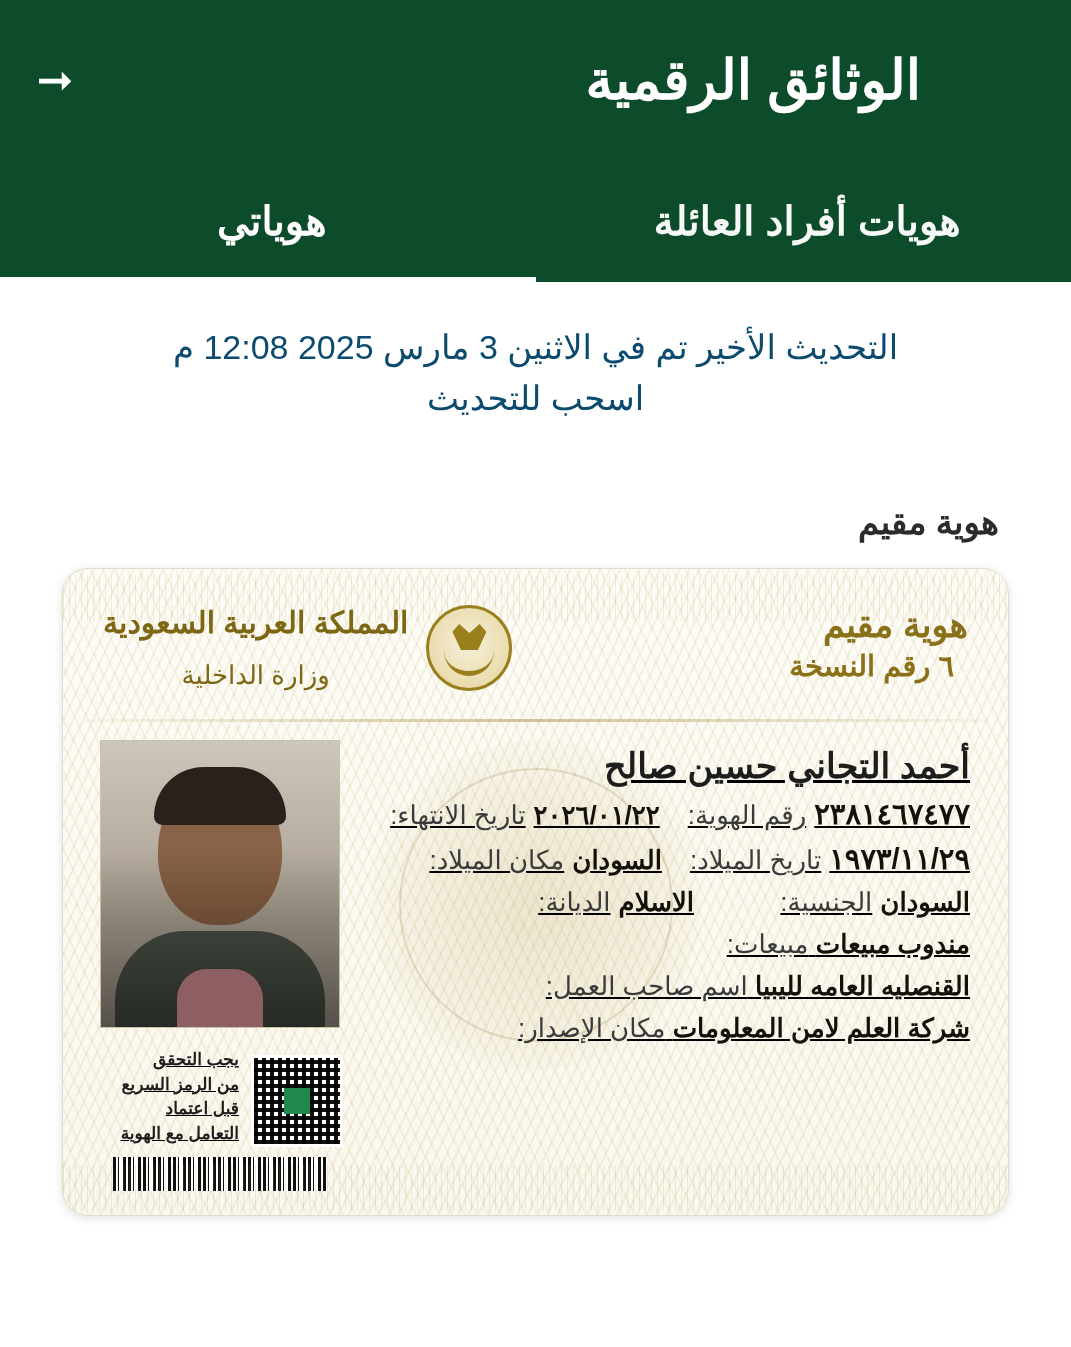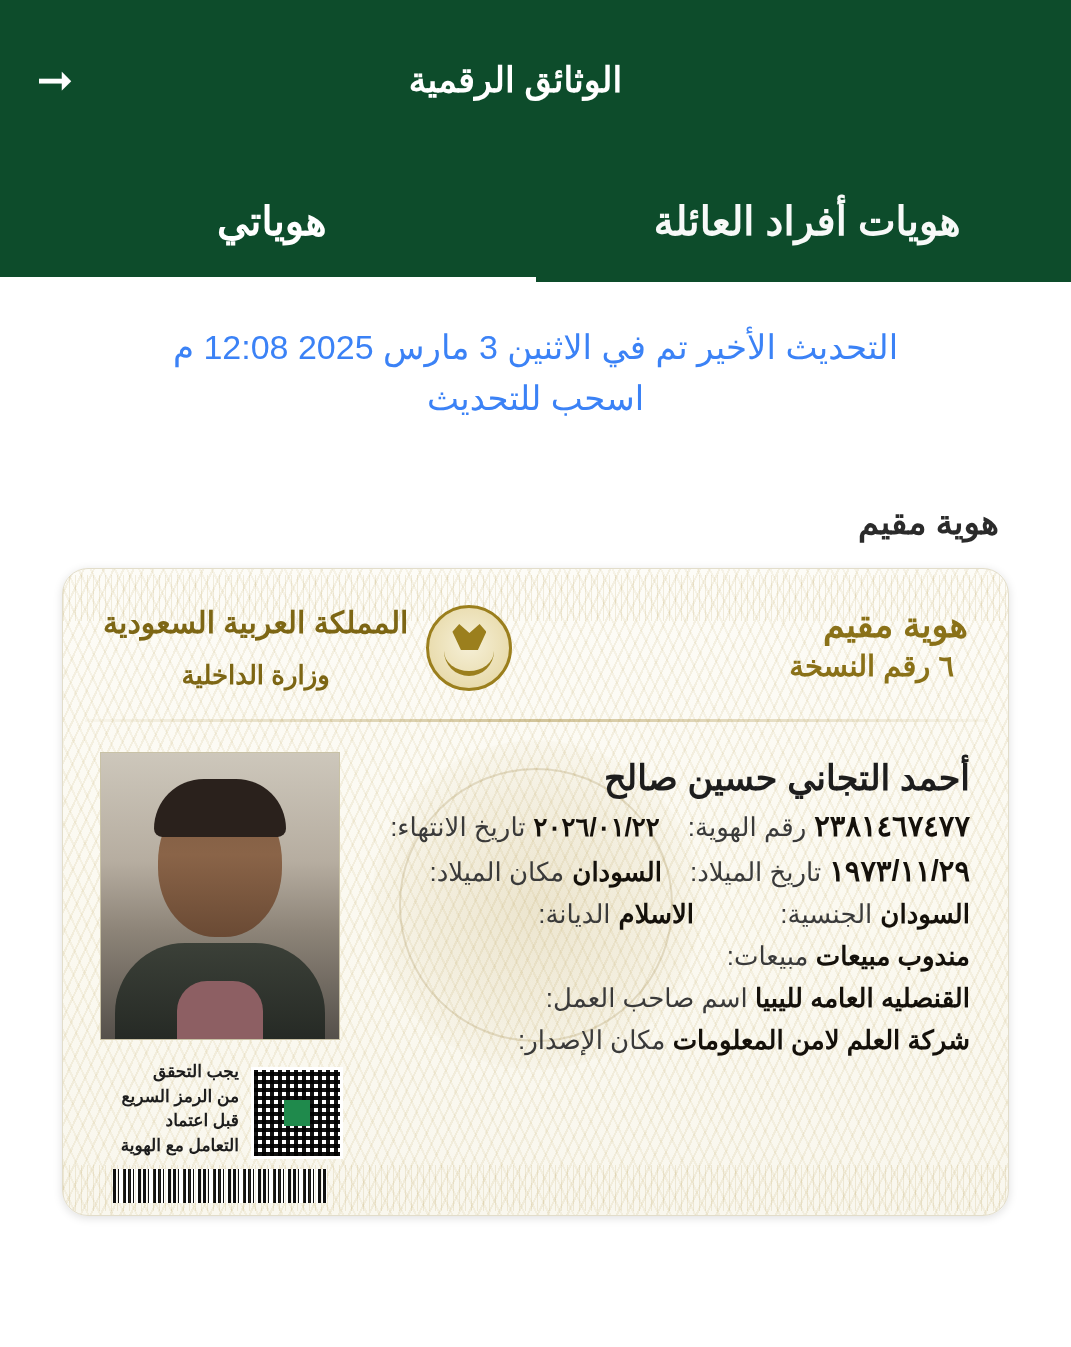--- a/index.html
+++ b/index.html
@@ -19,24 +19,23 @@
     color: #ffffff;
   }
   .header-top {
     height: 160px;
     display: flex;
     align-items: center;
     justify-content: space-between;
     padding: 0 30px 0 0;
   }
   .header-title {
-    font-size: 35px;
+    font-size: 55px;
     font-weight: bold;
     flex: 1;
-    text-align: center;
     padding-right: 120px;
     letter-spacing: 0px;
   }
   .back-arrow {
     width: 110px;
     text-align: center;
     font-size: 44px;
     line-height: 1;
     color: #ffffff;
     cursor: pointer;
@@ -74,21 +73,21 @@
 
   
   .refresh-block {
     padding: 40px 40px 0 40px;
     text-align: center;
     color: #3b3b3b;
   }
   .refresh-line {
     font-size: 34px;
     line-height: 1.5;
-    color: #3b82f6;
+    color: #0c4a6e;
   }
 
   
   .section-label {
     margin-top: 78px;
     padding: 0 72px;
     font-size: 34px;
     font-weight: bold;
     color: #2b2b2b;
     text-align: right;
@@ -168,21 +167,21 @@
     align-items: center;
     gap: 18px;
     direction: ltr;
   }
   .ministry-text {
     text-align: center;
     color: #7d6614;
     direction: rtl;
   }
   .kingdom { font-size: 30px; font-weight: bold; letter-spacing: 0px; color:#7d6614; }
-  .ministry { font-size: 26px; font-weight: bold; margin-top: 20px; color:#7d6614; }
+  .ministry { font-size: 26px; font-weight: normal; margin-top: 20px; color:#7d6614; }
   .emblem {
     width: 86px; height: 86px;
     border-radius: 50%;
     border: 3px solid #9b7f1d;
     position: relative;
     background: radial-gradient(circle at 50% 45%, #f6f0d8 0%, #e9dcae 70%, #d9c88d 100%);
     flex: none;
   }
   .emblem::before {
     content: "";
@@ -199,23 +198,24 @@
     border-radius: 0 0 40px 40px;
   }
   .card-divider {
     height: 3px;
     background: linear-gradient(90deg, rgba(168,142,66,0.05), rgba(168,142,66,0.5), rgba(168,142,66,0.05));
     margin: 0 22px;
   }
 
   .card-body {
     display: flex;
-    padding: 30px 34px 0 34px;
+    padding: 18px 34px 0 34px;
     position: relative;
     direction: rtl;
+    text-decoration: underline;
   }
   .card-fields {
     flex: 1;
     padding: 6px 4px 0 20px;
     text-align: right;
   }
   .name-ar {
     font-size: 35px;
     font-weight: bold;
     color: #1d1d1d;

